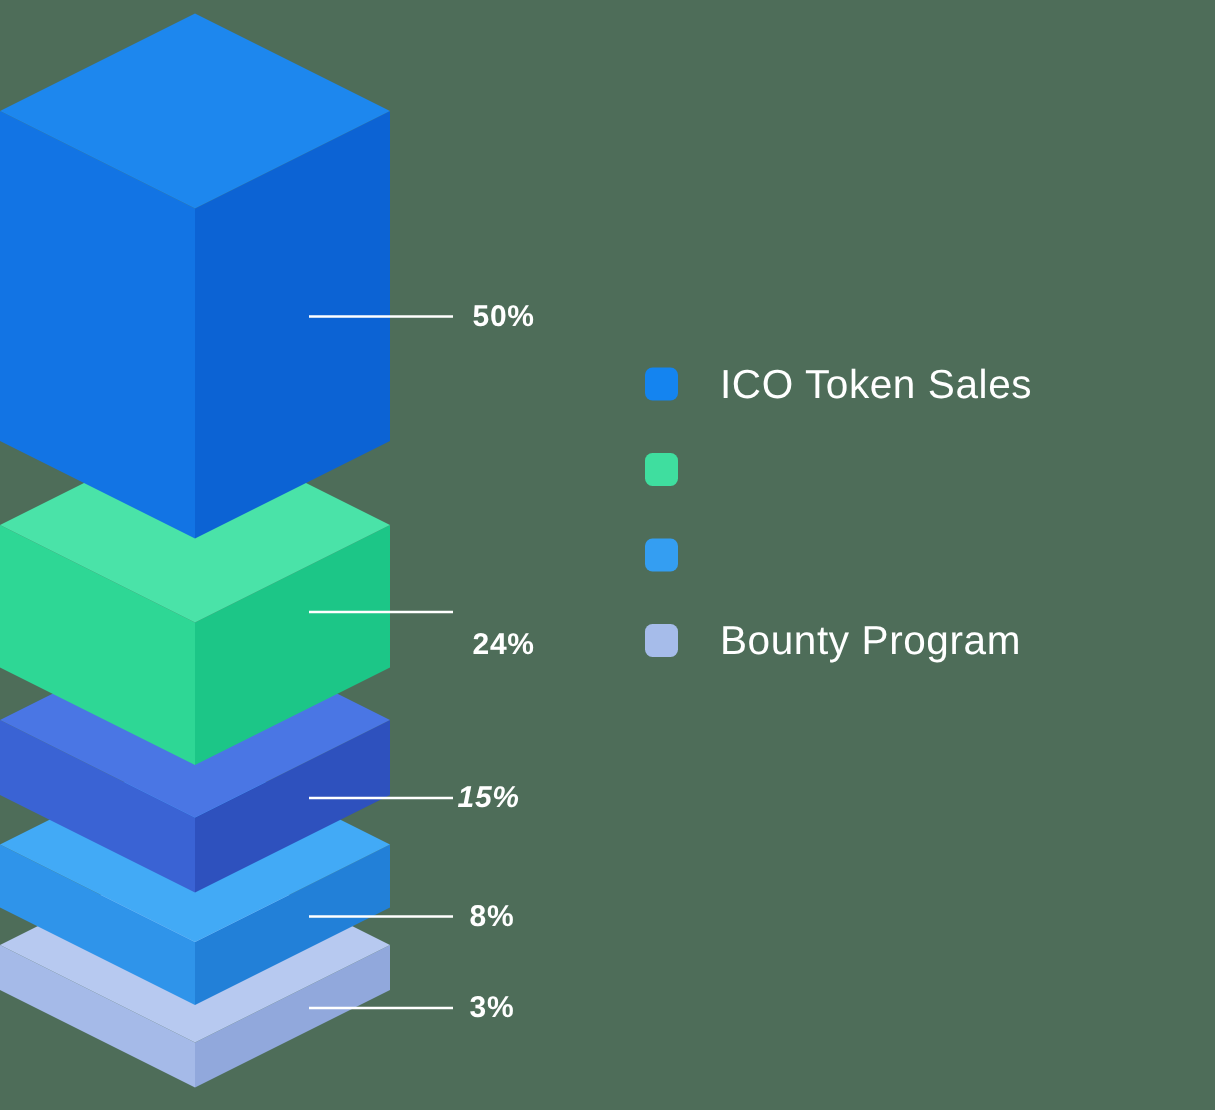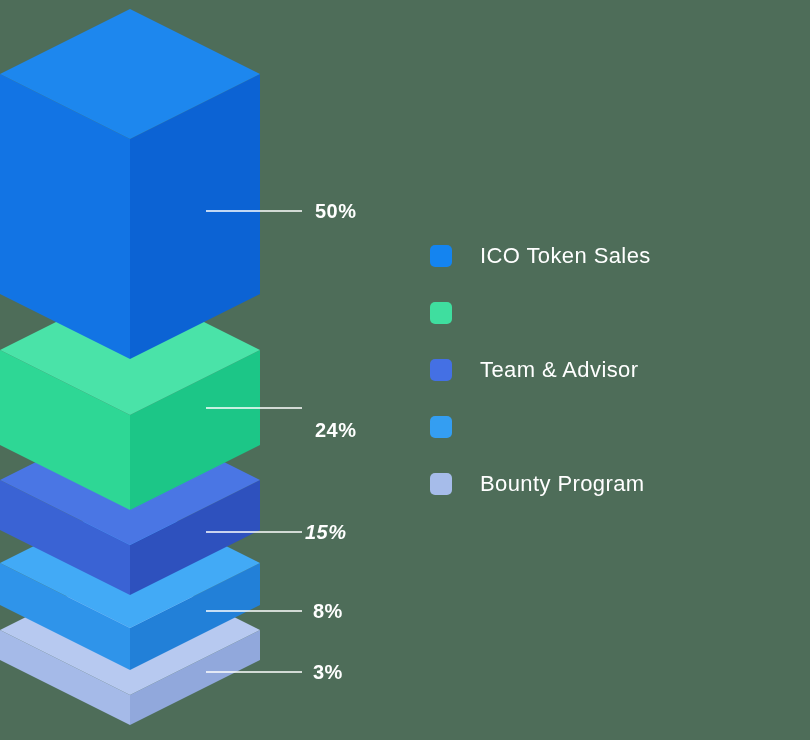--- a/index.html
+++ b/index.html
@@ -46,21 +46,21 @@
   }
   .swatch {
     display: inline-block;
     width: 22px;
     height: 22px;
     border-radius: 5px;
     flex: 0 0 auto;
   }
   .legend-label {
     color: #FFFFFF;
-    font-size: 22px;
+    font-size: 27px;
     font-weight: 500;
     letter-spacing: 0.4px;
     white-space: nowrap;
   }
 </style>
 </head>
 <body>
 
 <div class="canvas">
 
@@ -111,24 +111,20 @@
 
   <div class="legend">
     <div class="legend-item">
       <span class="swatch" style="background-color: rgb(20, 132, 240);"></span>
       <span class="legend-label">ICO Token Sales</span>
     </div>
     <div class="legend-item">
       <span class="swatch" style="background-color: rgb(63, 222, 159);"></span>
     </div>
     <div class="legend-item">
-      <span class="swatch" style="background-color: rgb(68, 112, 228);"></span>
-      <span class="legend-label">Team &amp; Advisor</span>
-    </div>
-    <div class="legend-item">
       <span class="swatch" style="background-color: rgb(52, 158, 242);"></span>
     </div>
     <div class="legend-item">
       <span class="swatch" style="background-color: rgb(166, 188, 234);"></span>
       <span class="legend-label">Bounty Program</span>
     </div>
   </div>
 
 </div>
 

